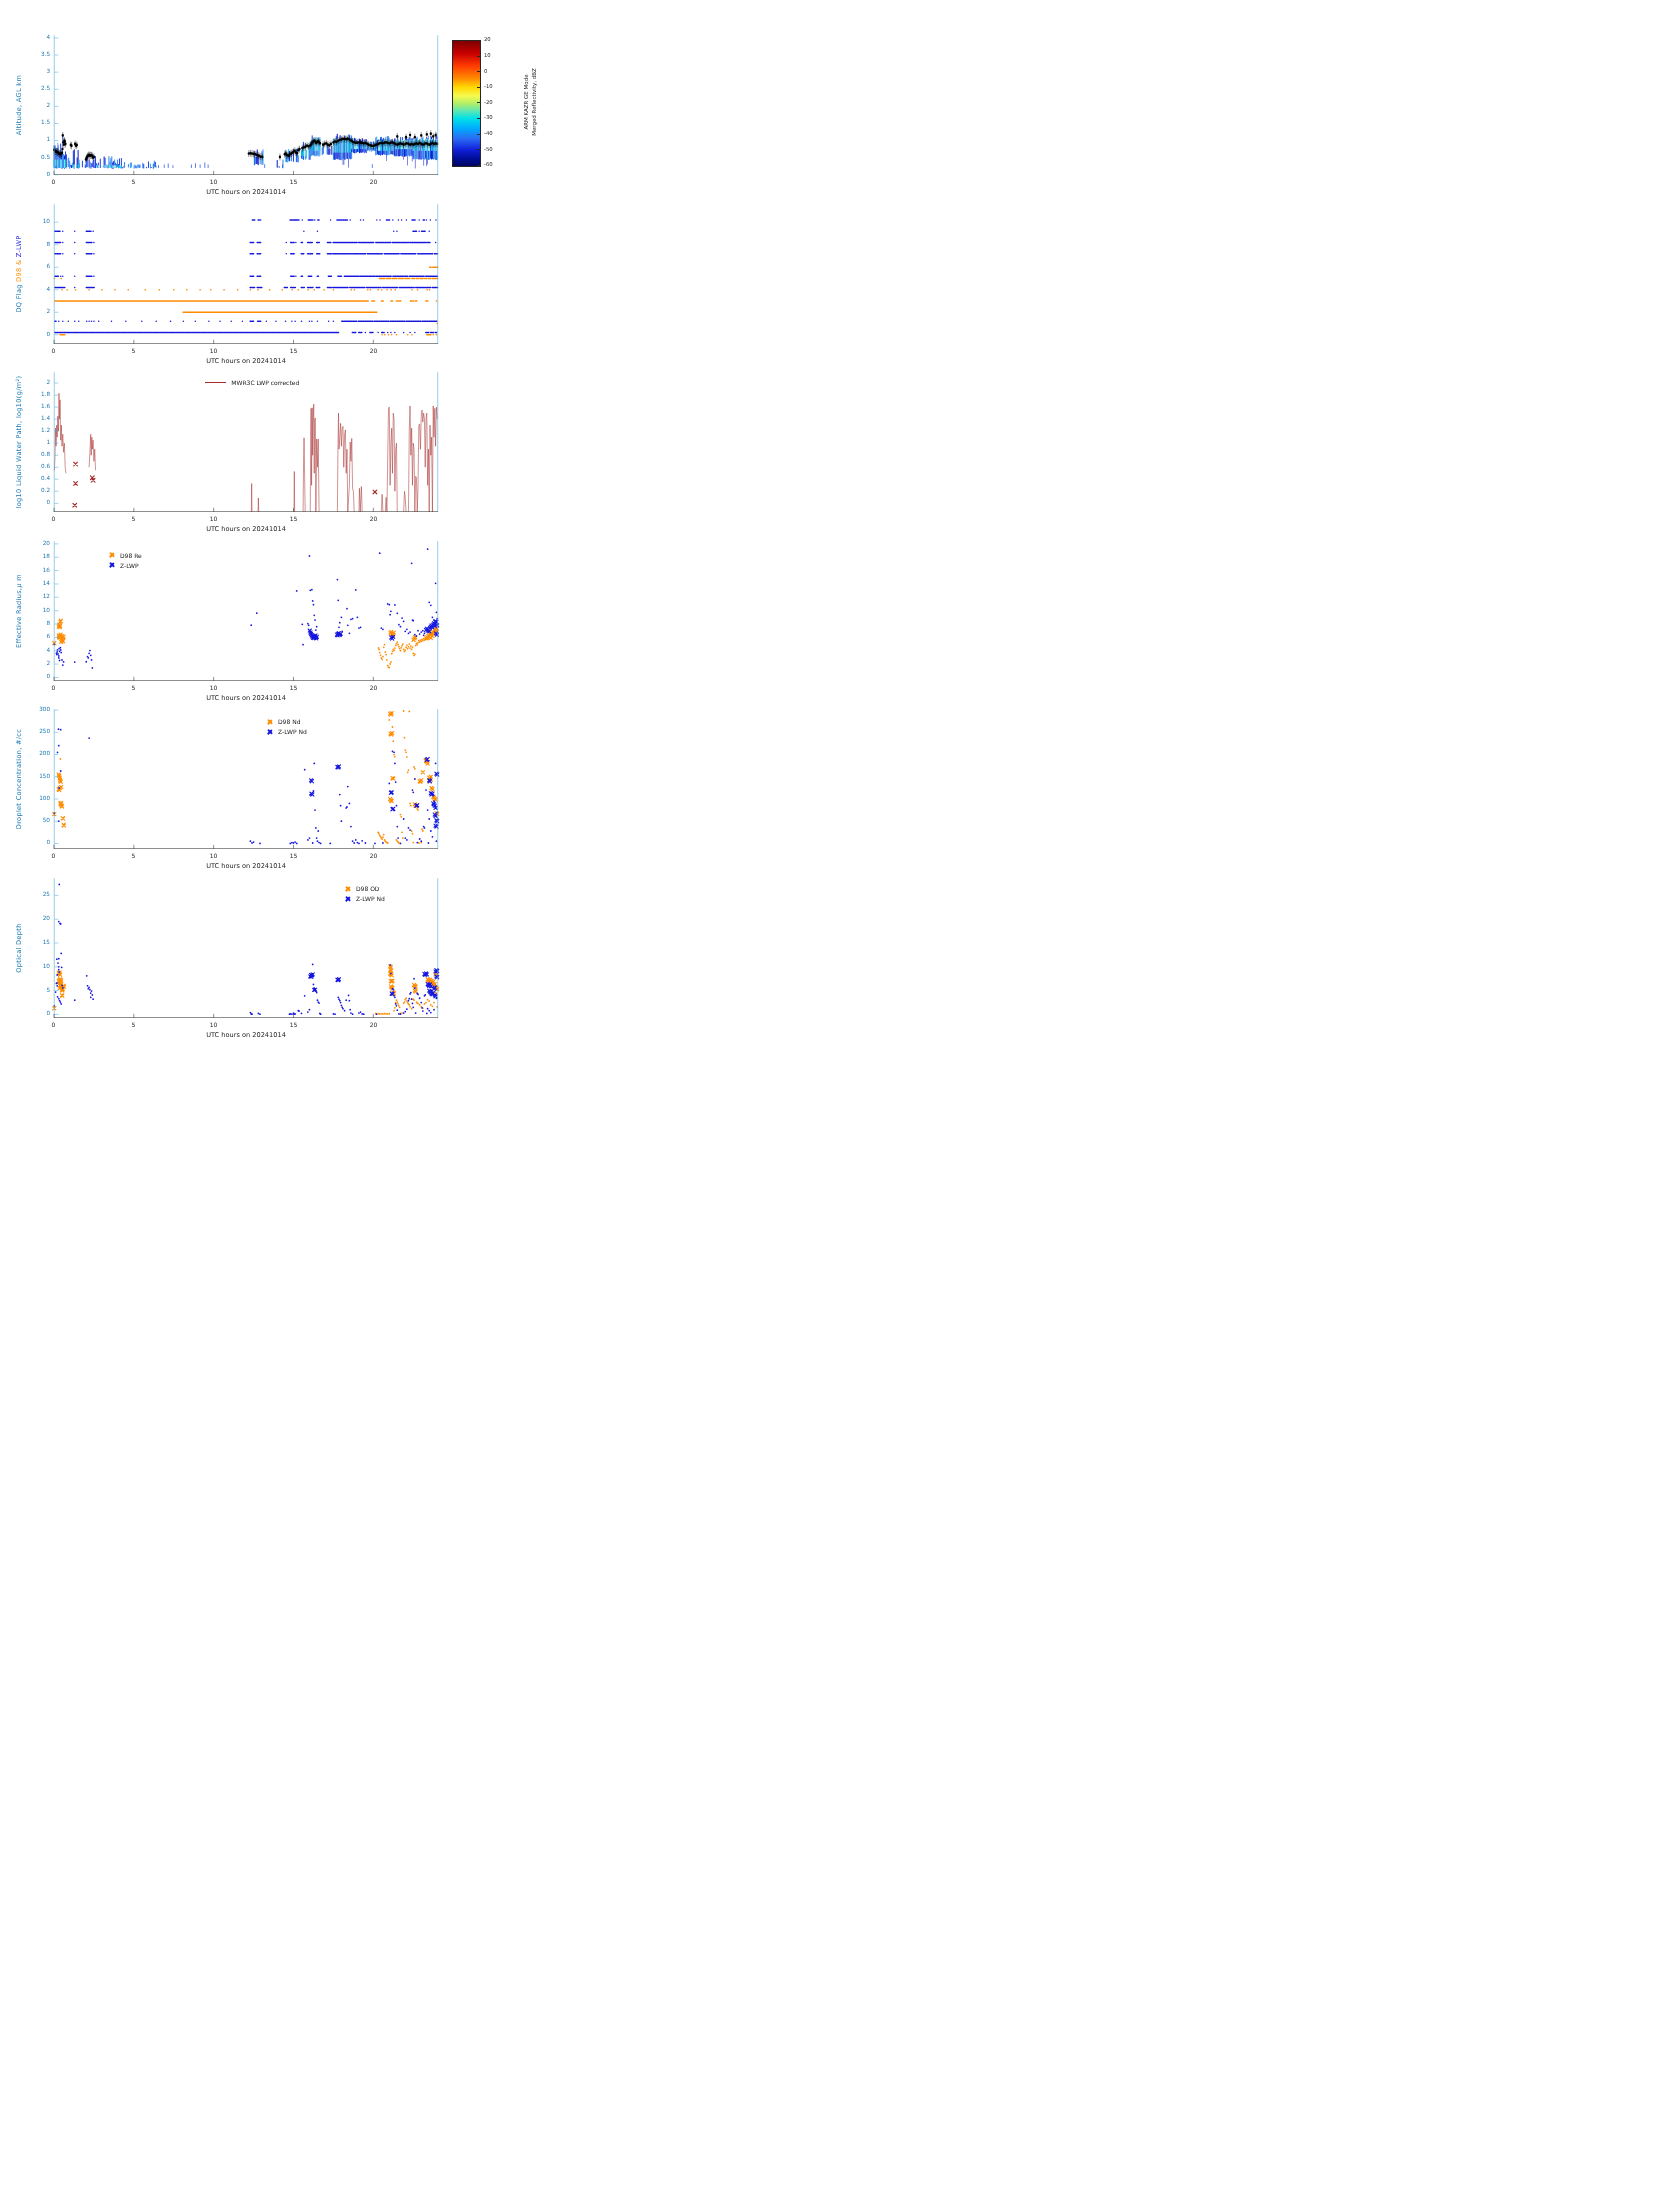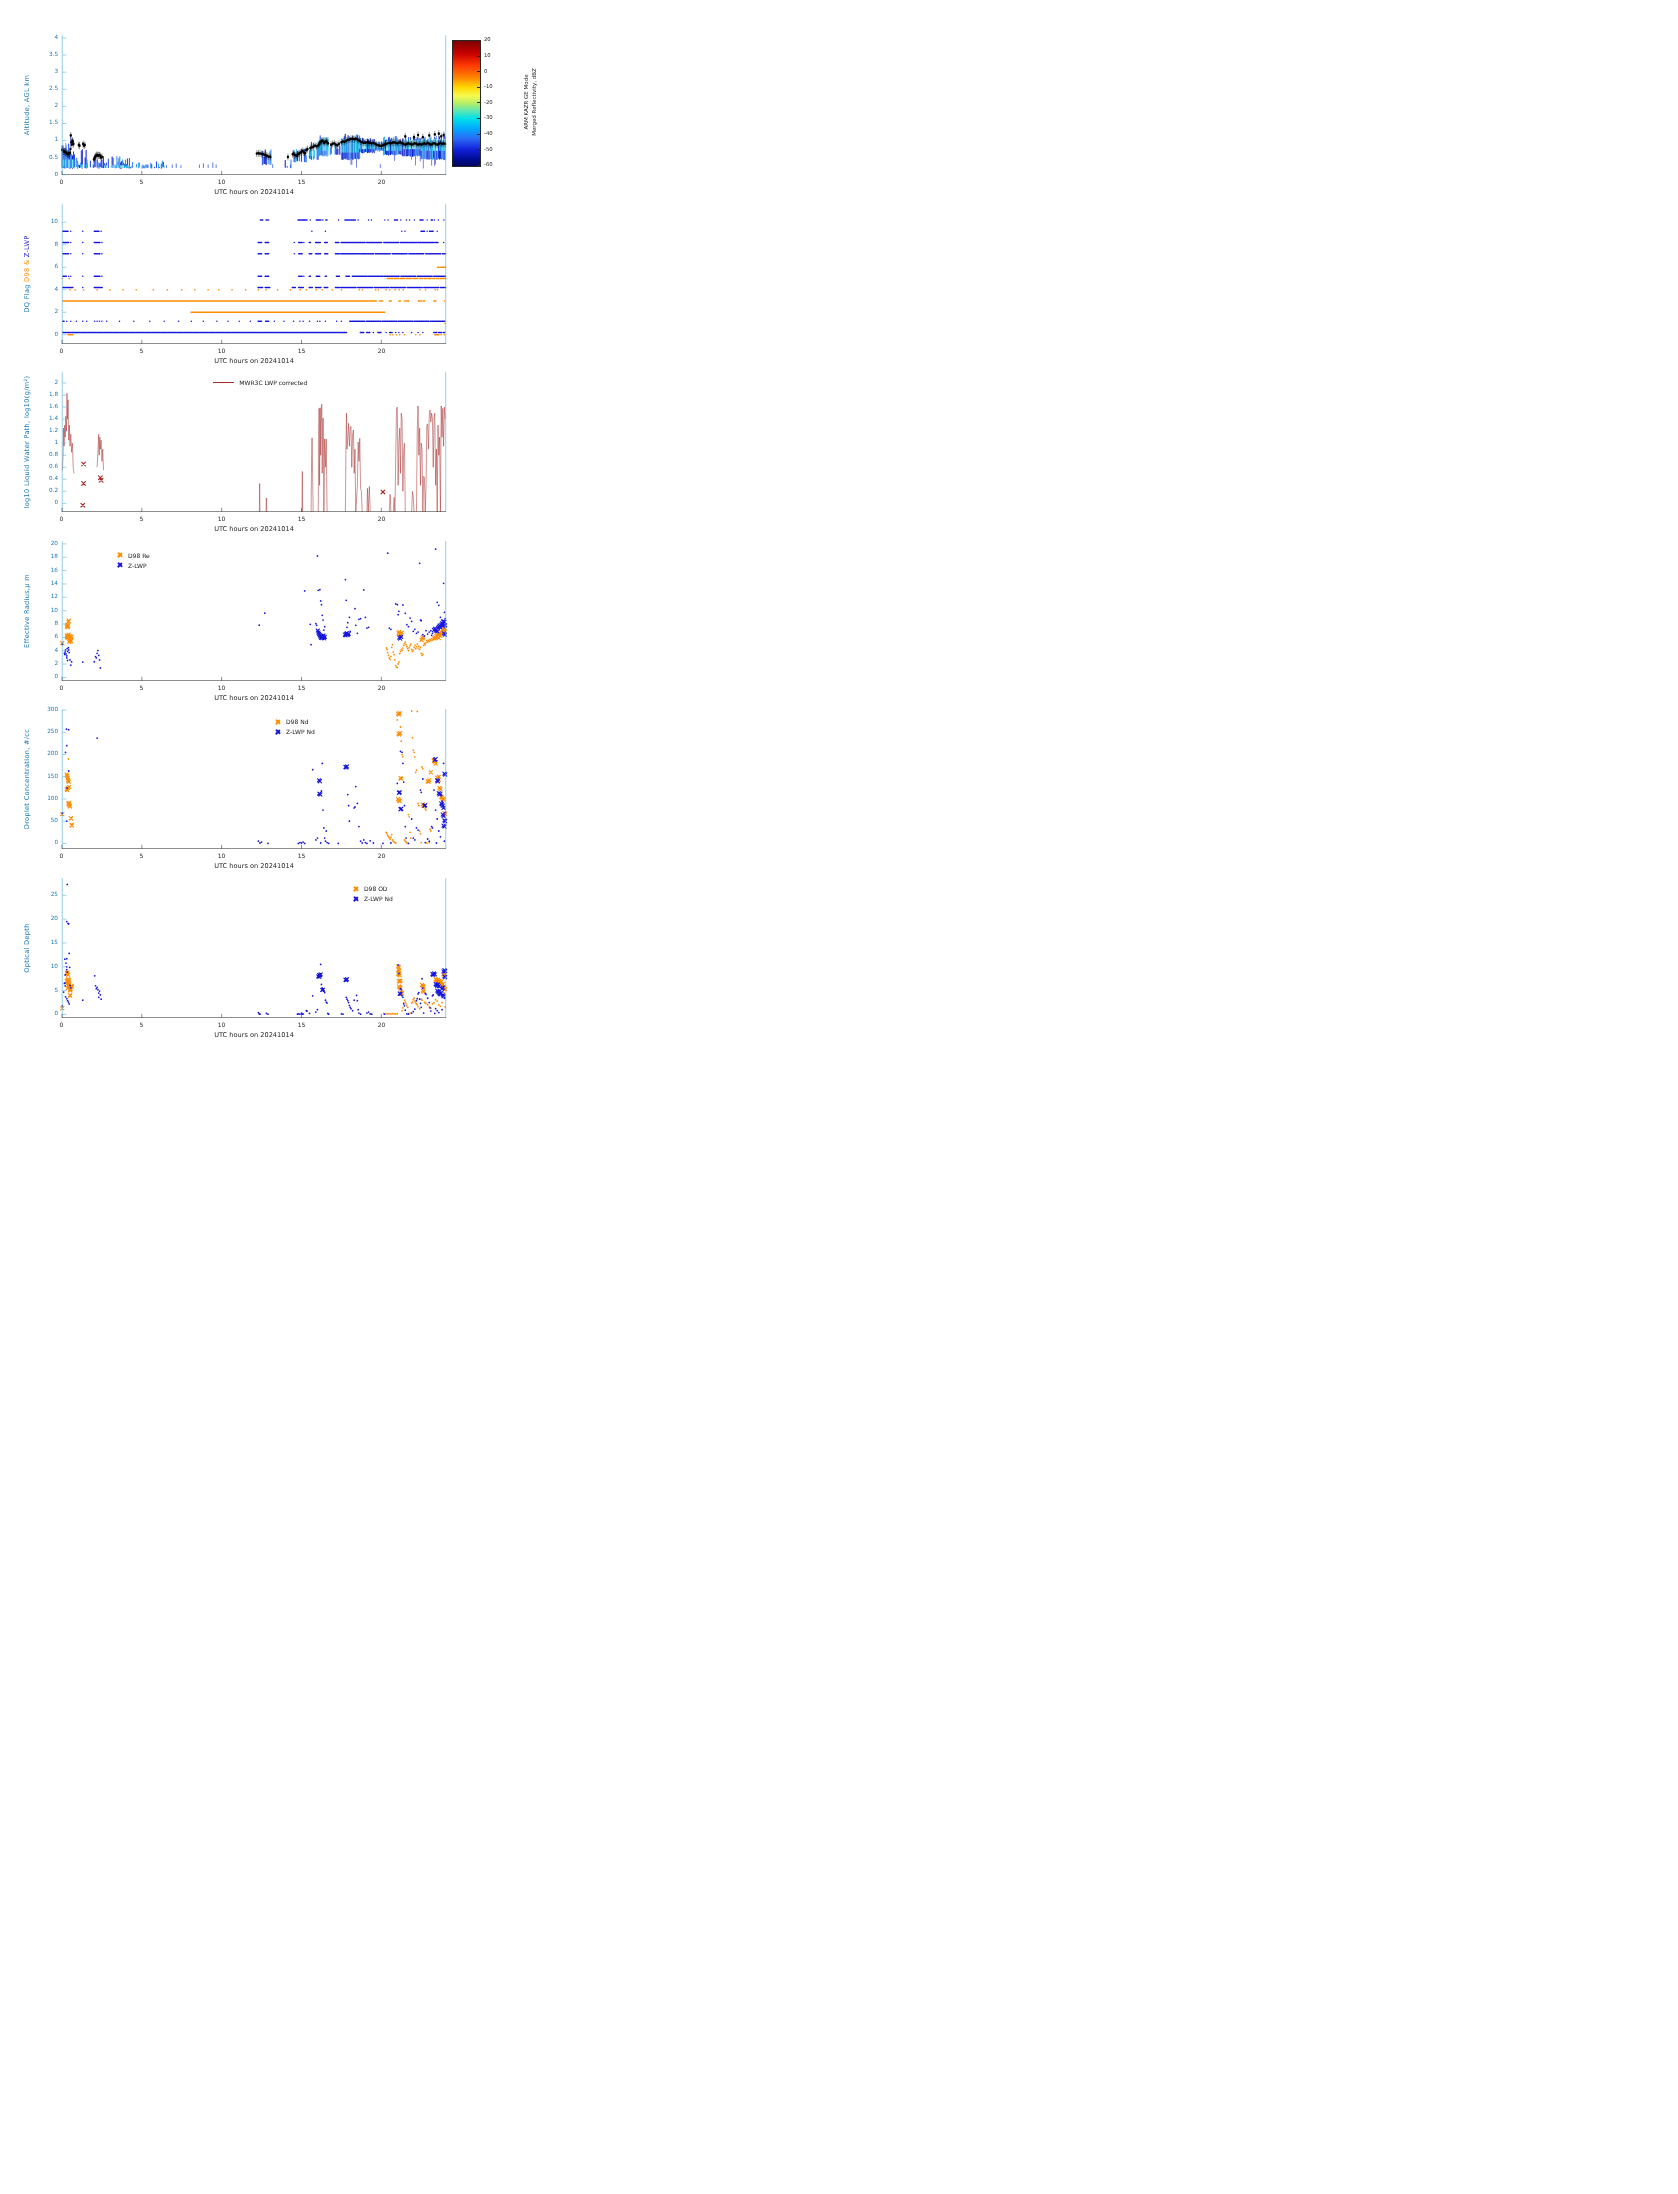--- a/index.html
+++ b/index.html
@@ -1,17 +1,17 @@
 <!DOCTYPE html>
 <html style="--tickblue: #1878b4; --orange: #ff8c00; --blue: #1515e0; --darkred: #a52a2a;font-size:7px"><head>
 <meta charset="utf-8">
 <style>
   html,body{margin:0;padding:0;background:#fff;font-family:"DejaVu Sans","Liberation Sans",sans-serif;}
   #fig{position:relative;width:560px;height:1042px;background:#fff;overflow:hidden;}
-  .panel{position:absolute;left:8px;width:560px;}
+  .panel{position:absolute;left:0;width:560px;}
   .plot-svg{position:absolute;left:54px;top:0;overflow:visible;}
   .ytl{position:absolute;width:26px;text-align:right;font-size:5.7px;line-height:1;color:var(--tickblue);}
   .xtl{position:absolute;width:31px;text-align:center;font-size:6px;line-height:1;color:#262626;}
   .ylabel{position:absolute;left:19.3px;white-space:nowrap;font-size:6.6px;letter-spacing:0.3px;color:var(--tickblue);transform:translate(-50%,-50%) rotate(-90deg);}
   .xlabel{position:absolute;left:54px;width:384px;text-align:center;font-size:6.6px;color:#262626;}
   .legend{position:absolute;display:flex;flex-direction:column;gap:3.1px;}
   .lrow{display:flex;align-items:center;gap:5.3px;font-size:6px;color:#1a1a1a;white-space:nowrap;}
   .xmark{position:relative;width:5.7px;height:5.7px;display:inline-block;flex:0 0 5.7px;}
   .xmark::before,.xmark::after{content:"";position:absolute;left:2.2px;top:0px;width:1.5px;height:5.7px;border-radius:0.7px;background:var(--mk,#000);}
   .xmark::before{transform:rotate(45deg);}

